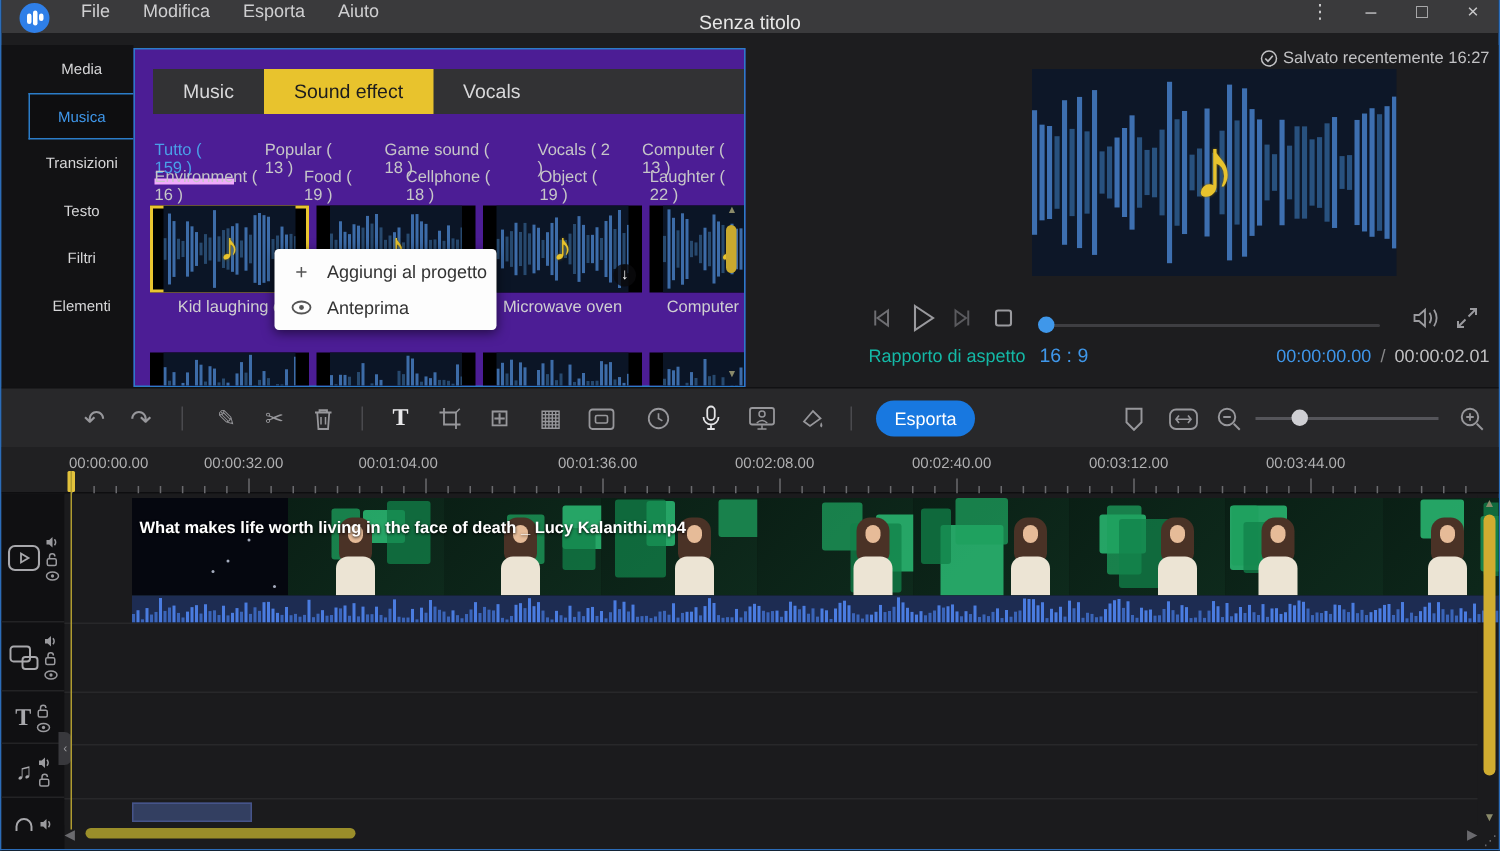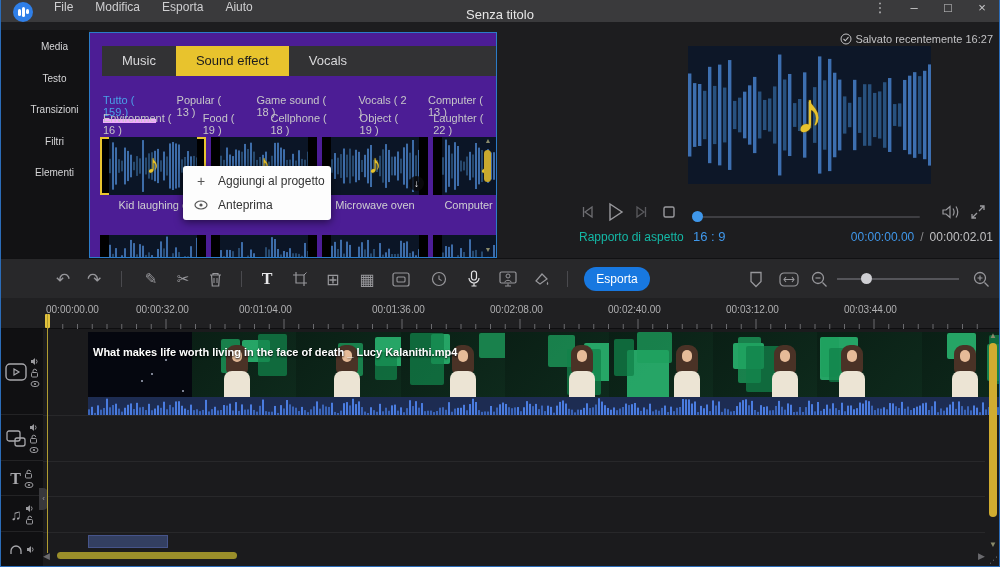--- a/index.html
+++ b/index.html
@@ -125,22 +125,23 @@
     <div class="win-controls">
       <div class="win-btn">⋮</div>
       <div class="win-btn">–</div>
       <div class="win-btn">□</div>
       <div class="win-btn">×</div>
     </div>
   </div>
 
   <div id="sidebar">
     <div class="side-item">Media</div>
+    <div class="side-item active">Musica</div>
+    <div class="side-item">Transizioni</div>
     <div class="side-item">Testo</div>
-    <div class="side-item">Transizioni</div>
     <div class="side-item">Filtri</div>
     <div class="side-item">Elementi</div>
   </div>
 
   <div id="music-panel">
     <div id="tabstrip">
       <div class="tab">Music</div>
       <div class="tab active">Sound effect</div>
       <div class="tab">Vocals</div>
     </div>

